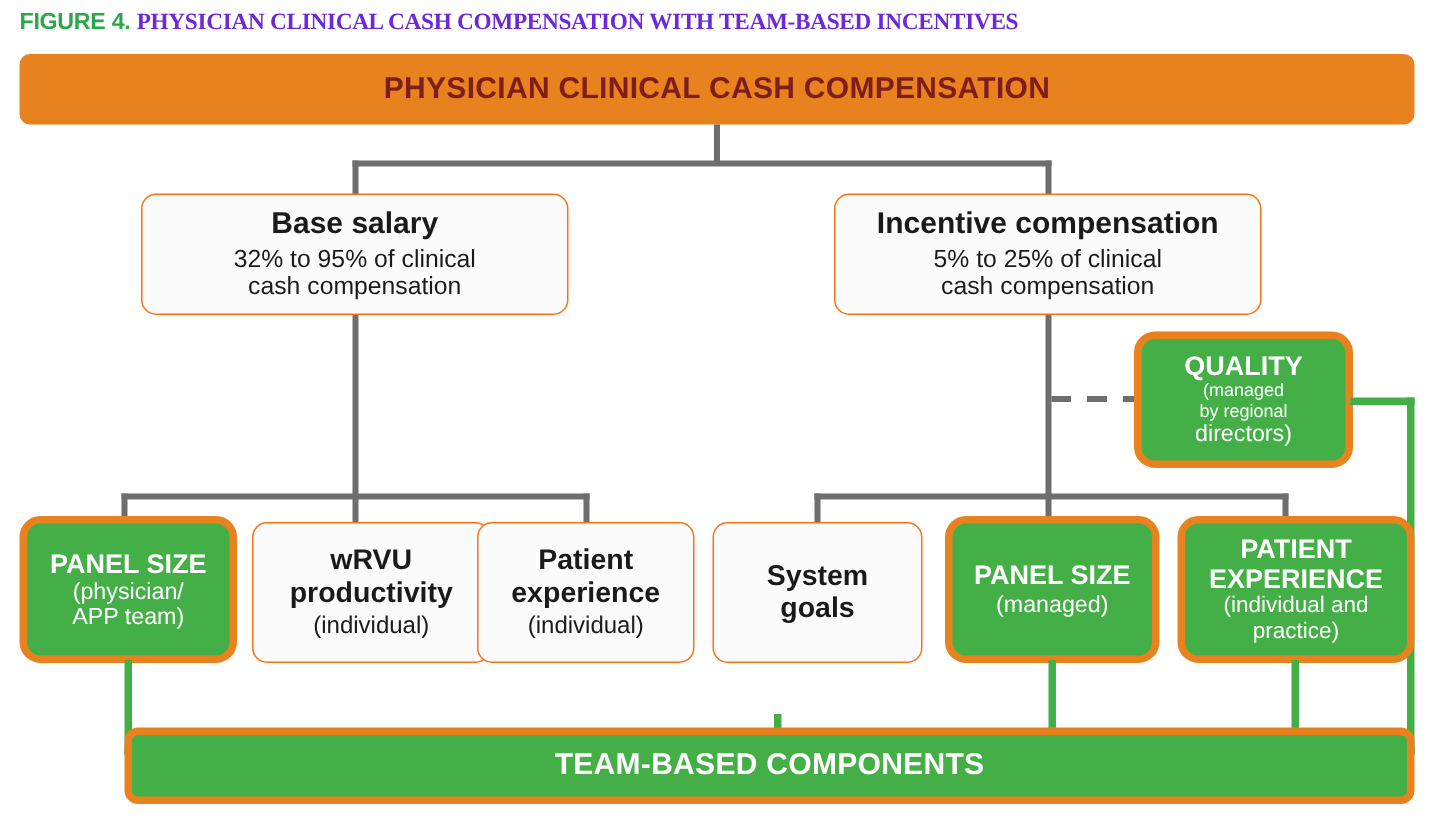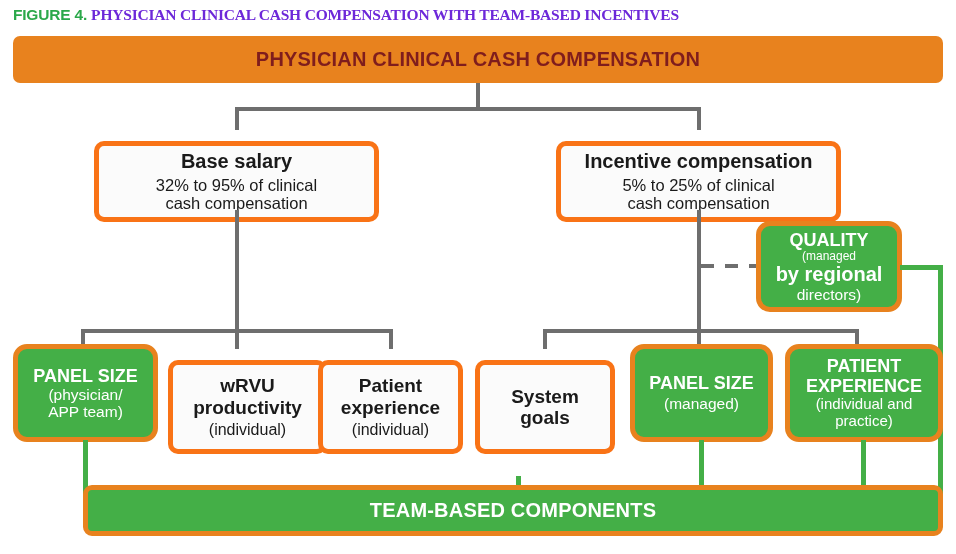--- a/index.html
+++ b/index.html
@@ -45,24 +45,23 @@
     border-radius:7px;
     color:#7f1d1d;
     font-weight:bold;
     font-size:20px;
     letter-spacing:0.2px;
   }
 
   
   .plain{
     background:#FBFBFB;
-    border:5px solid #f97316;
+    border:1px solid #f97316;
     border-radius:10px;
     color:#1A1A1A;
-    margin-top:12px;
   }
 
   
   .green{
     background:#44AF47;
     border:5px solid #E8821E;
     border-radius:14px;
     color:#ffffff;
   }
 
@@ -112,21 +111,21 @@
   </div>
 
   <div class="ln" style="left:235px; top:210px; width:4px; height:122px;"></div>
   <div class="ln" style="left:697px; top:210px; width:4px; height:122px;"></div>
 
   <div class="dash" style="left:701px; top:264px; width:60px;"></div>
 
   <div class="box green" style="left:756px; top:221px; width:146px; height:91px;">
     <div class="hd" style="font-size:18px;">QUALITY</div>
     <div class="sub" style="font-size:12px;">(managed</div>
-    <div class="sub" style="font-size:20px;font-weight:bold;">by regional</div>
+    <div class="sub" style="font-size:12px;">by regional</div>
     <div class="sub" style="font-size:15.5px;">directors)</div>
   </div>
 
   <div class="gl" style="left:900px; top:265px; width:43px; height:5px;"></div>
   <div class="gl" style="left:938px; top:265px; width:5px; height:238px;"></div>
 
   <div class="ln" style="left:81px; top:329px; width:312px; height:4px;"></div>
   <div class="ln" style="left:81px; top:329px; width:4px; height:20px;"></div>
   <div class="ln" style="left:235px; top:329px; width:4px; height:20px;"></div>
   <div class="ln" style="left:389px; top:329px; width:4px; height:20px;"></div>

